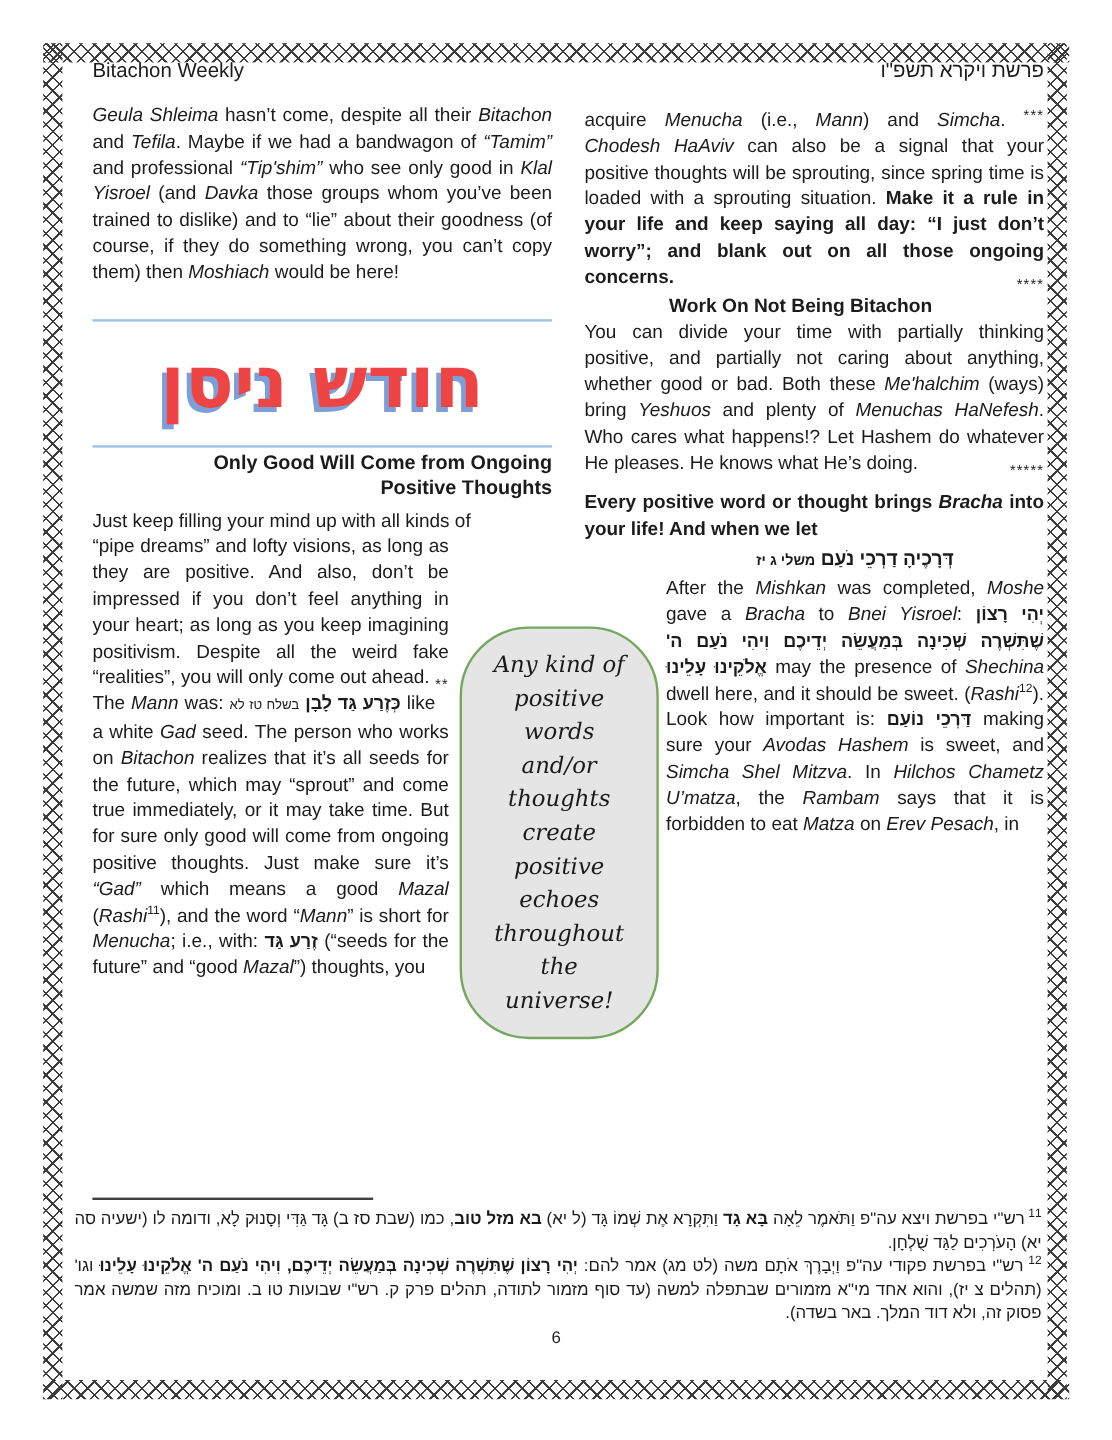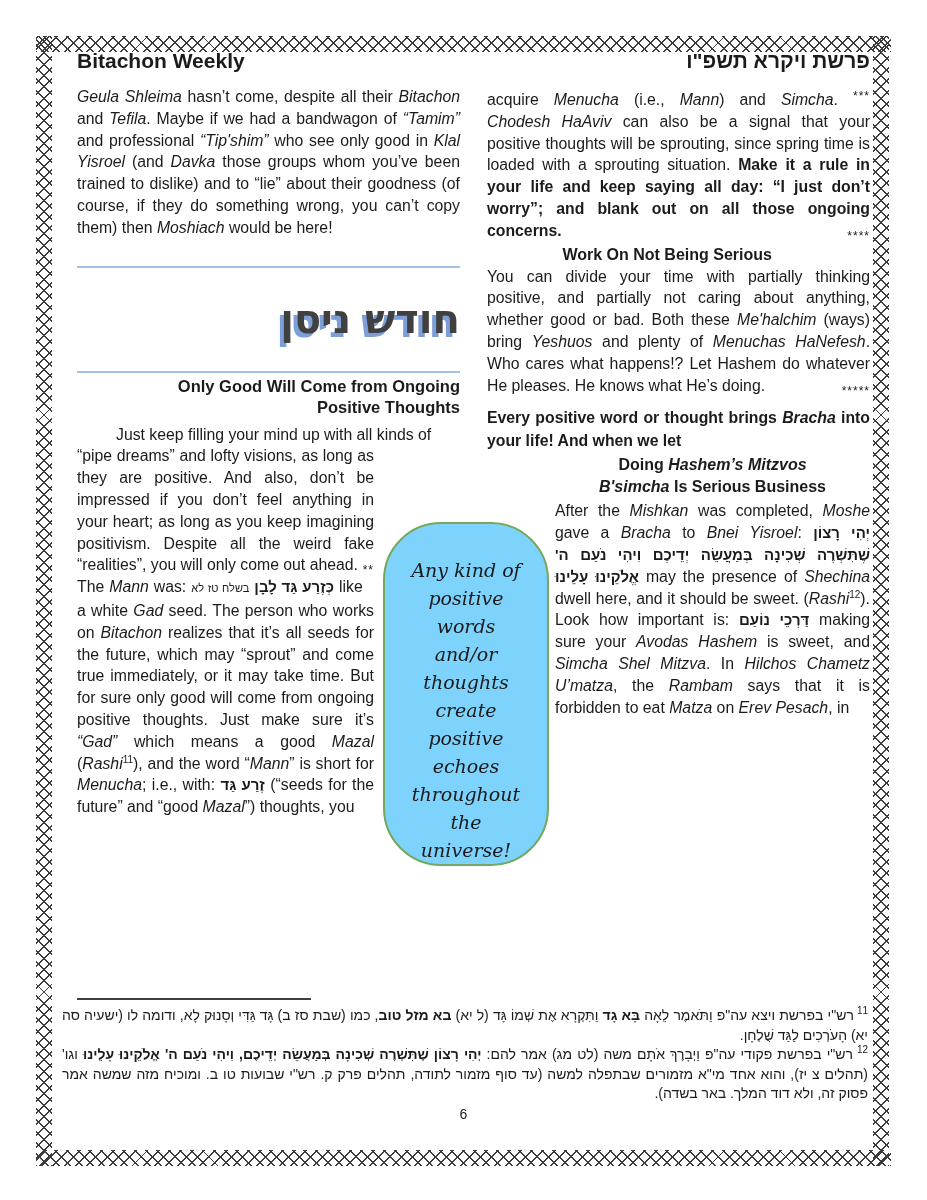--- a/index.html
+++ b/index.html
@@ -8,21 +8,21 @@
   
   .bstrip{position:absolute;background-image:
       repeating-linear-gradient(45deg,#3c3c3c 0 1.4px,transparent 1.4px 8px),
       repeating-linear-gradient(-45deg,#3c3c3c 0 1.4px,transparent 1.4px 8px);}
   .b-top{left:36px;right:36px;top:36px;height:16px;}
   .b-bottom{left:36px;right:36px;bottom:34px;height:16px;}
   .b-left{left:36px;top:36px;bottom:34px;width:16px;}
   .b-right{right:38px;top:36px;bottom:34px;width:16px;}
 
   .hdr{position:absolute;left:77px;top:49px;width:793px;display:flex;
-       justify-content:space-between;font-size:21px;font-weight:bold;}
+       justify-content:space-between;font-size:17px;}
   .hdr .he{direction:rtl;}
 
   .col{position:absolute;top:86px;width:383px;font-size:15.8px;line-height:21.8px;
        text-align:justify;}
   .col-l{left:77px;}
   .col-r{left:487px;}
   p.bp{margin:0;}
   .mt8{margin-top:8px;}
   .it{font-style:italic;}
   .bd{font-weight:bold;}
@@ -30,38 +30,38 @@
   .heb{font-weight:bold;font-size:15px;}
   .hebs{font-size:11px;}
   sup.supn{font-size:10px;line-height:0;}
   .star{font-size:12px;vertical-align:5px;letter-spacing:1px;}
   .starr{float:right;font-size:12px;letter-spacing:1px;margin-top:6px;}
   .spc-r{float:right;width:86px;height:341px;}
   .spc-l{float:left;width:68px;height:342px;}
 
   .rule{border:none;border-top:2px solid #9fc2e8;margin:27px 0 0 0;}
   .rule2{margin:5px 0 0 0;}
-  .big-title{height:94px;line-height:94px;text-align:right;direction:rtl;
-      font-family:"DejaVu Serif","DejaVu Sans",serif;font-weight:bold;font-size:40px;
-      color:#404040;text-shadow:-4px 4px 0 #7d9fd8;margin-top:4px;}
+  .big-title{height:94px;line-height:94px;text-align:center;direction:rtl;
+      font-family:"DejaVu Serif","DejaVu Sans",serif;font-weight:bold;font-size:60px;
+      color:#ef4444;text-shadow:-4px 4px 0 #7d9fd8;margin-top:4px;}
   .subtitle{direction:rtl;text-align:center;font-weight:bold;font-size:16px;
       margin-top:10px;line-height:22px;}
   .heading{text-align:right;font-weight:bold;font-size:16.5px;line-height:21.5px;
       margin-top:3px;white-space:pre-line;}
   .chead{text-align:center;font-weight:bold;font-size:16px;line-height:22px;margin:2px 0 0 0;}
   .chead.pre{white-space:pre-line;}
   .hebhead{direction:rtl;margin-top:3px;}
   .hebhead .heb2{font-weight:bold;font-size:16px;}
   .hebhead .hebs2{font-size:12px;}
   .boldp{font-weight:bold;line-height:23px;margin:0;}
   .boldp.first{margin-top:10px;}
 
   .oval{position:absolute;left:383px;top:522px;width:162px;height:340px;z-index:5;
-      background:#7dd3fc;border:2px solid #74a85e;border-radius:58px;
-      display:flex;align-items:flex-end;justify-content:center;}
+      background:#e5e5e5;border:2px solid #74a85e;border-radius:58px;
+      display:flex;align-items:center;justify-content:center;}
   .oval-text{font-family:"DejaVu Serif","DejaVu Sans",serif;font-style:italic;
       font-size:19px;line-height:28px;text-align:center;white-space:pre-line;color:#1a1a1a;}
 
   .fnrule{position:absolute;left:77px;top:998px;width:234px;border:none;
       border-top:2px solid #3f3f3f;margin:0;}
   .fns{position:absolute;left:62px;top:1006px;width:806px;direction:rtl;
       text-align:justify;font-size:14px;line-height:19.5px;}
   .fns p{margin:0;}
   .pagenum{position:absolute;left:0;top:1106px;width:100%;text-align:center;font-size:14px;}
 </style>
@@ -80,33 +80,32 @@
     <span class="he">פרשת ויקרא תשפ"ו</span>
   </div>
 
   <div class="col col-l">
     <p class="bp"><span class="it">Geula Shleima</span><span> hasn’t come, despite all their </span><span class="it">Bitachon</span><span> and </span><span class="it">Tefila</span><span>. Maybe if we had a bandwagon of </span><span class="it">“Tamim”</span><span> and professional </span><span class="it">“Tip'shim”</span><span> who see only good in </span><span class="it">Klal Yisroel</span><span> (and </span><span class="it">Davka</span><span> those groups whom you’ve been trained to dislike) and to “lie” about their goodness (of course, if they do something wrong, you can’t copy them) then </span><span class="it">Moshiach</span><span> would be here!</span></p>
     <hr class="rule">
     <div class="big-title">חודש ניסן</div>
     <hr class="rule rule2">
     <div class="heading">Only Good Will Come from Ongoing
 Positive Thoughts</div>
-    <p class="bp" style="margin-top:5px;margin-left:39px;"><span>Just keep filling your mind up with all kinds of</span></p>
+    <p class="bp" style="margin-top:5px;"><span>Just keep filling your mind up with all kinds of</span></p>
     <p class="bp"><span class="spc-r"></span><span><span>“pipe dreams” and lofty visions, as long as they are positive. And also, don’t be impressed if you don’t feel anything in your heart; as long as you keep imagining positivism. Despite all the weird fake “realities”, you will only come out ahead.</span><span class="starr">**</span></span></p>
     <p class="bp mt8"><span>The </span><span class="it">Mann</span><span> was: </span><span class="hebs" dir="rtl">בשלח טז לא</span><span> </span><span class="heb" dir="rtl">כְּזֶרַע גַּד לָבָן</span><span> like a white </span><span class="it">Gad</span><span> seed. The person who works on </span><span class="it">Bitachon</span><span> realizes that it’s all seeds for the future, which may “sprout” and come true immediately, or it may take time. But for sure only good will come from ongoing positive thoughts. Just make sure it’s </span><span class="it">“Gad”</span><span> which means a good </span><span class="it">Mazal</span><span> (</span><span class="it">Rashi</span><sup class="supn">11</sup><span>), and the word “</span><span class="it">Mann</span><span>” is short for </span><span class="it">Menucha</span><span>; i.e., with: </span><span class="heb" dir="rtl">זֶרַע גַּד</span><span> (“seeds for the future” and “good </span><span class="it">Mazal</span><span>”) thoughts, you</span></p>
   </div>
 
   <div class="col col-r">
     <p class="bp"><span>acquire </span><span class="it">Menucha</span><span> (i.e., </span><span class="it">Mann</span><span>) and </span><span class="it">Simcha</span><span>. </span><span class="star">***</span><span> </span><span class="it">Chodesh HaAviv</span><span> can also be a signal that your positive thoughts will be sprouting, since spring time is loaded with a sprouting situation. </span><span class="bd">Make it a rule in your life and keep saying all day: “I just don’t worry”; and blank out on all those ongoing concerns.</span><span class="starr">****</span></p>
-    <div class="chead">Work On Not Being Serious</div>
+    <div class="chead">Work On Not Being Bitachon</div>
     <p class="bp"><span>You can divide your time with partially thinking positive, and partially not caring about anything, whether good or bad. Both these </span><span class="it">Me'halchim</span><span> (ways) bring </span><span class="it">Yeshuos</span><span> and plenty of </span><span class="it">Menuchas HaNefesh</span><span>. Who cares what happens!? Let Hashem do whatever He pleases. He knows what He’s doing.</span><span class="starr">*****</span></p>
     <p class="boldp first"><span class="bd">Every positive word or thought brings </span><span class="bdit">Bracha</span><span class="bd"> into your life! And when we let</span></p>
     <p class="boldp"><span class="spc-l"></span></p>
-    <div class="chead pre"><span class="bd">Doing </span><span class="bdit">Hashem’s Mitzvos</span><span>
-</span><span class="bdit">B'simcha</span><span class="bd"> Is Serious Business</span></div>
+    <div class="chead hebhead"><span class="heb2">דְּרָכֶיהָ דַרְכֵי נֹעַם</span><span> </span><span class="hebs2">משלי ג יז</span></div>
     <p class="bp" style="margin-top:2px;"><span>After the </span><span class="it">Mishkan</span><span> was completed, </span><span class="it">Moshe</span><span> gave a </span><span class="it">Bracha</span><span> to </span><span class="it">Bnei Yisroel</span><span>: </span><span class="heb" dir="rtl">יְהִי רָצוֹן שֶׁתִּשְׁרֶה שְׁכִינָה בְּמַעֲשֵׂה יְדֵיכֶם וִיהִי נֹעַם ה' אֱלֹקֵינוּ עָלֵינוּ</span><span> may the presence of </span><span class="it">Shechina</span><span> dwell here, and it should be sweet. (</span><span class="it">Rashi</span><sup class="supn">12</sup><span>). Look how important is: </span><span class="heb" dir="rtl">דַּרְכֵי נוֹעַם</span><span> making sure your </span><span class="it">Avodas Hashem</span><span> is sweet, and </span><span class="it">Simcha Shel Mitzva</span><span>. In </span><span class="it">Hilchos Chametz U’matza</span><span>, the </span><span class="it">Rambam</span><span> says that it is forbidden to eat </span><span class="it">Matza</span><span> on </span><span class="it">Erev Pesach</span><span>, in</span></p>
   </div>
 
   <div class="oval">
     <div class="oval-text">Any kind of
 positive
 words
 and/or
 thoughts
 create

